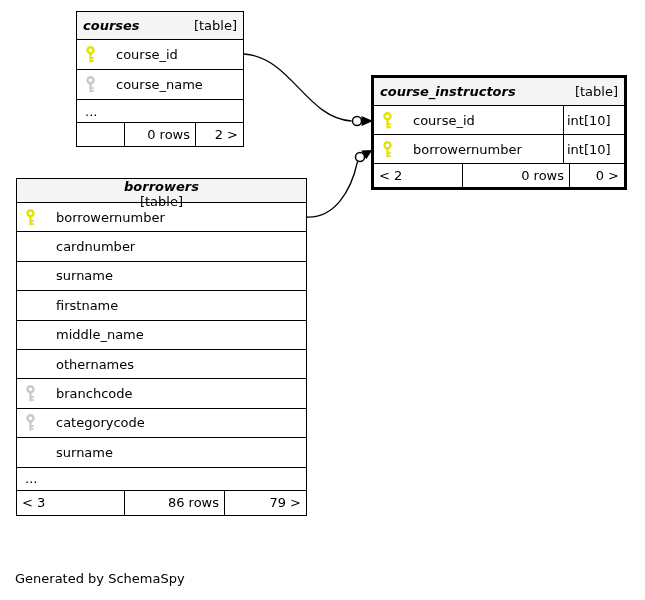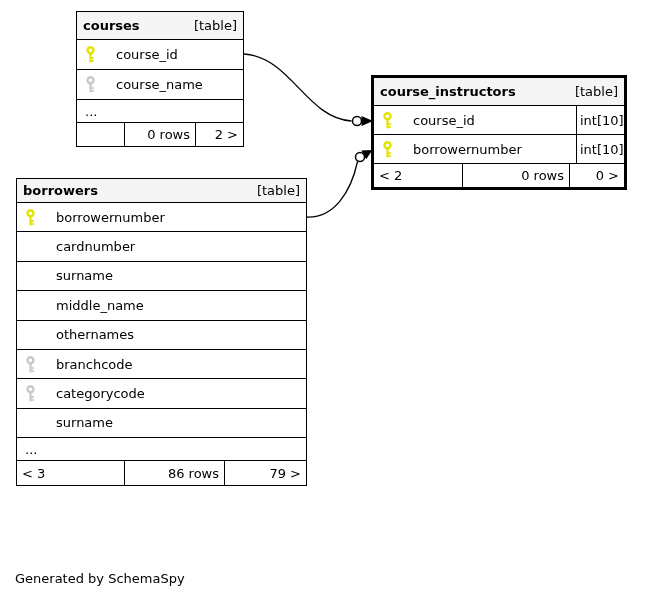--- a/index.html
+++ b/index.html
@@ -28,22 +28,22 @@
   .t-header {
     display: flex;
     justify-content: space-between;
     align-items: center;
     background: #f5f5f5;
     border-bottom: 1px solid #000000;
     padding: 0 6px;
     height: 27px;
     box-sizing: content-box;
   }
-  .t-header.short { height: 23px; }
-  .t-name { font-weight: bold; }
+  .t-header.short { height: 23px; flex-direction: column; }
+  .t-name { font-weight: bold; font-style: italic; }
   .t-row {
     display: flex;
     align-items: stretch;
     border-bottom: 1px solid #000000;
     height: 29px;
     background: #ffffff;
   }
   .t-row.h28 { height: 28px; }
   .t-row.h284 { height: 28.4px; }
   .row-main {
@@ -58,21 +58,21 @@
     width: 11px;
     display: flex;
     align-items: center;
     justify-content: center;
     flex: none;
   }
   .key-icon { color: #e3e300; display: block; }
   .key-icon.fk { color: #c9c9c9; }
   .row-type {
     border-left: 1px solid #000000;
-    width: 48px;
+    width: 61px;
     display: flex;
     align-items: center;
     padding: 0 3px;
     box-sizing: border-box;
     flex: none;
   }
   .t-ellipsis {
     height: 22px;
     border-bottom: 1px solid #000000;
     display: flex;
@@ -211,20 +211,26 @@
     <div class="t-row h284">
       <div class="row-main">
         <span class="key-slot"></span>
         <span>cardnumber</span>
       </div>
     </div>
     <div class="t-row h284">
       <div class="row-main">
         <span class="key-slot"></span>
         <span>surname</span>
+      </div>
+    </div>
+    <div class="t-row h284">
+      <div class="row-main">
+        <span class="key-slot"></span>
+        <span>firstname</span>
       </div>
     </div>
     <div class="t-row h284">
       <div class="row-main">
         <span class="key-slot"></span>
         <span>middle_name</span>
       </div>
     </div>
     <div class="t-row h284">
       <div class="row-main">

